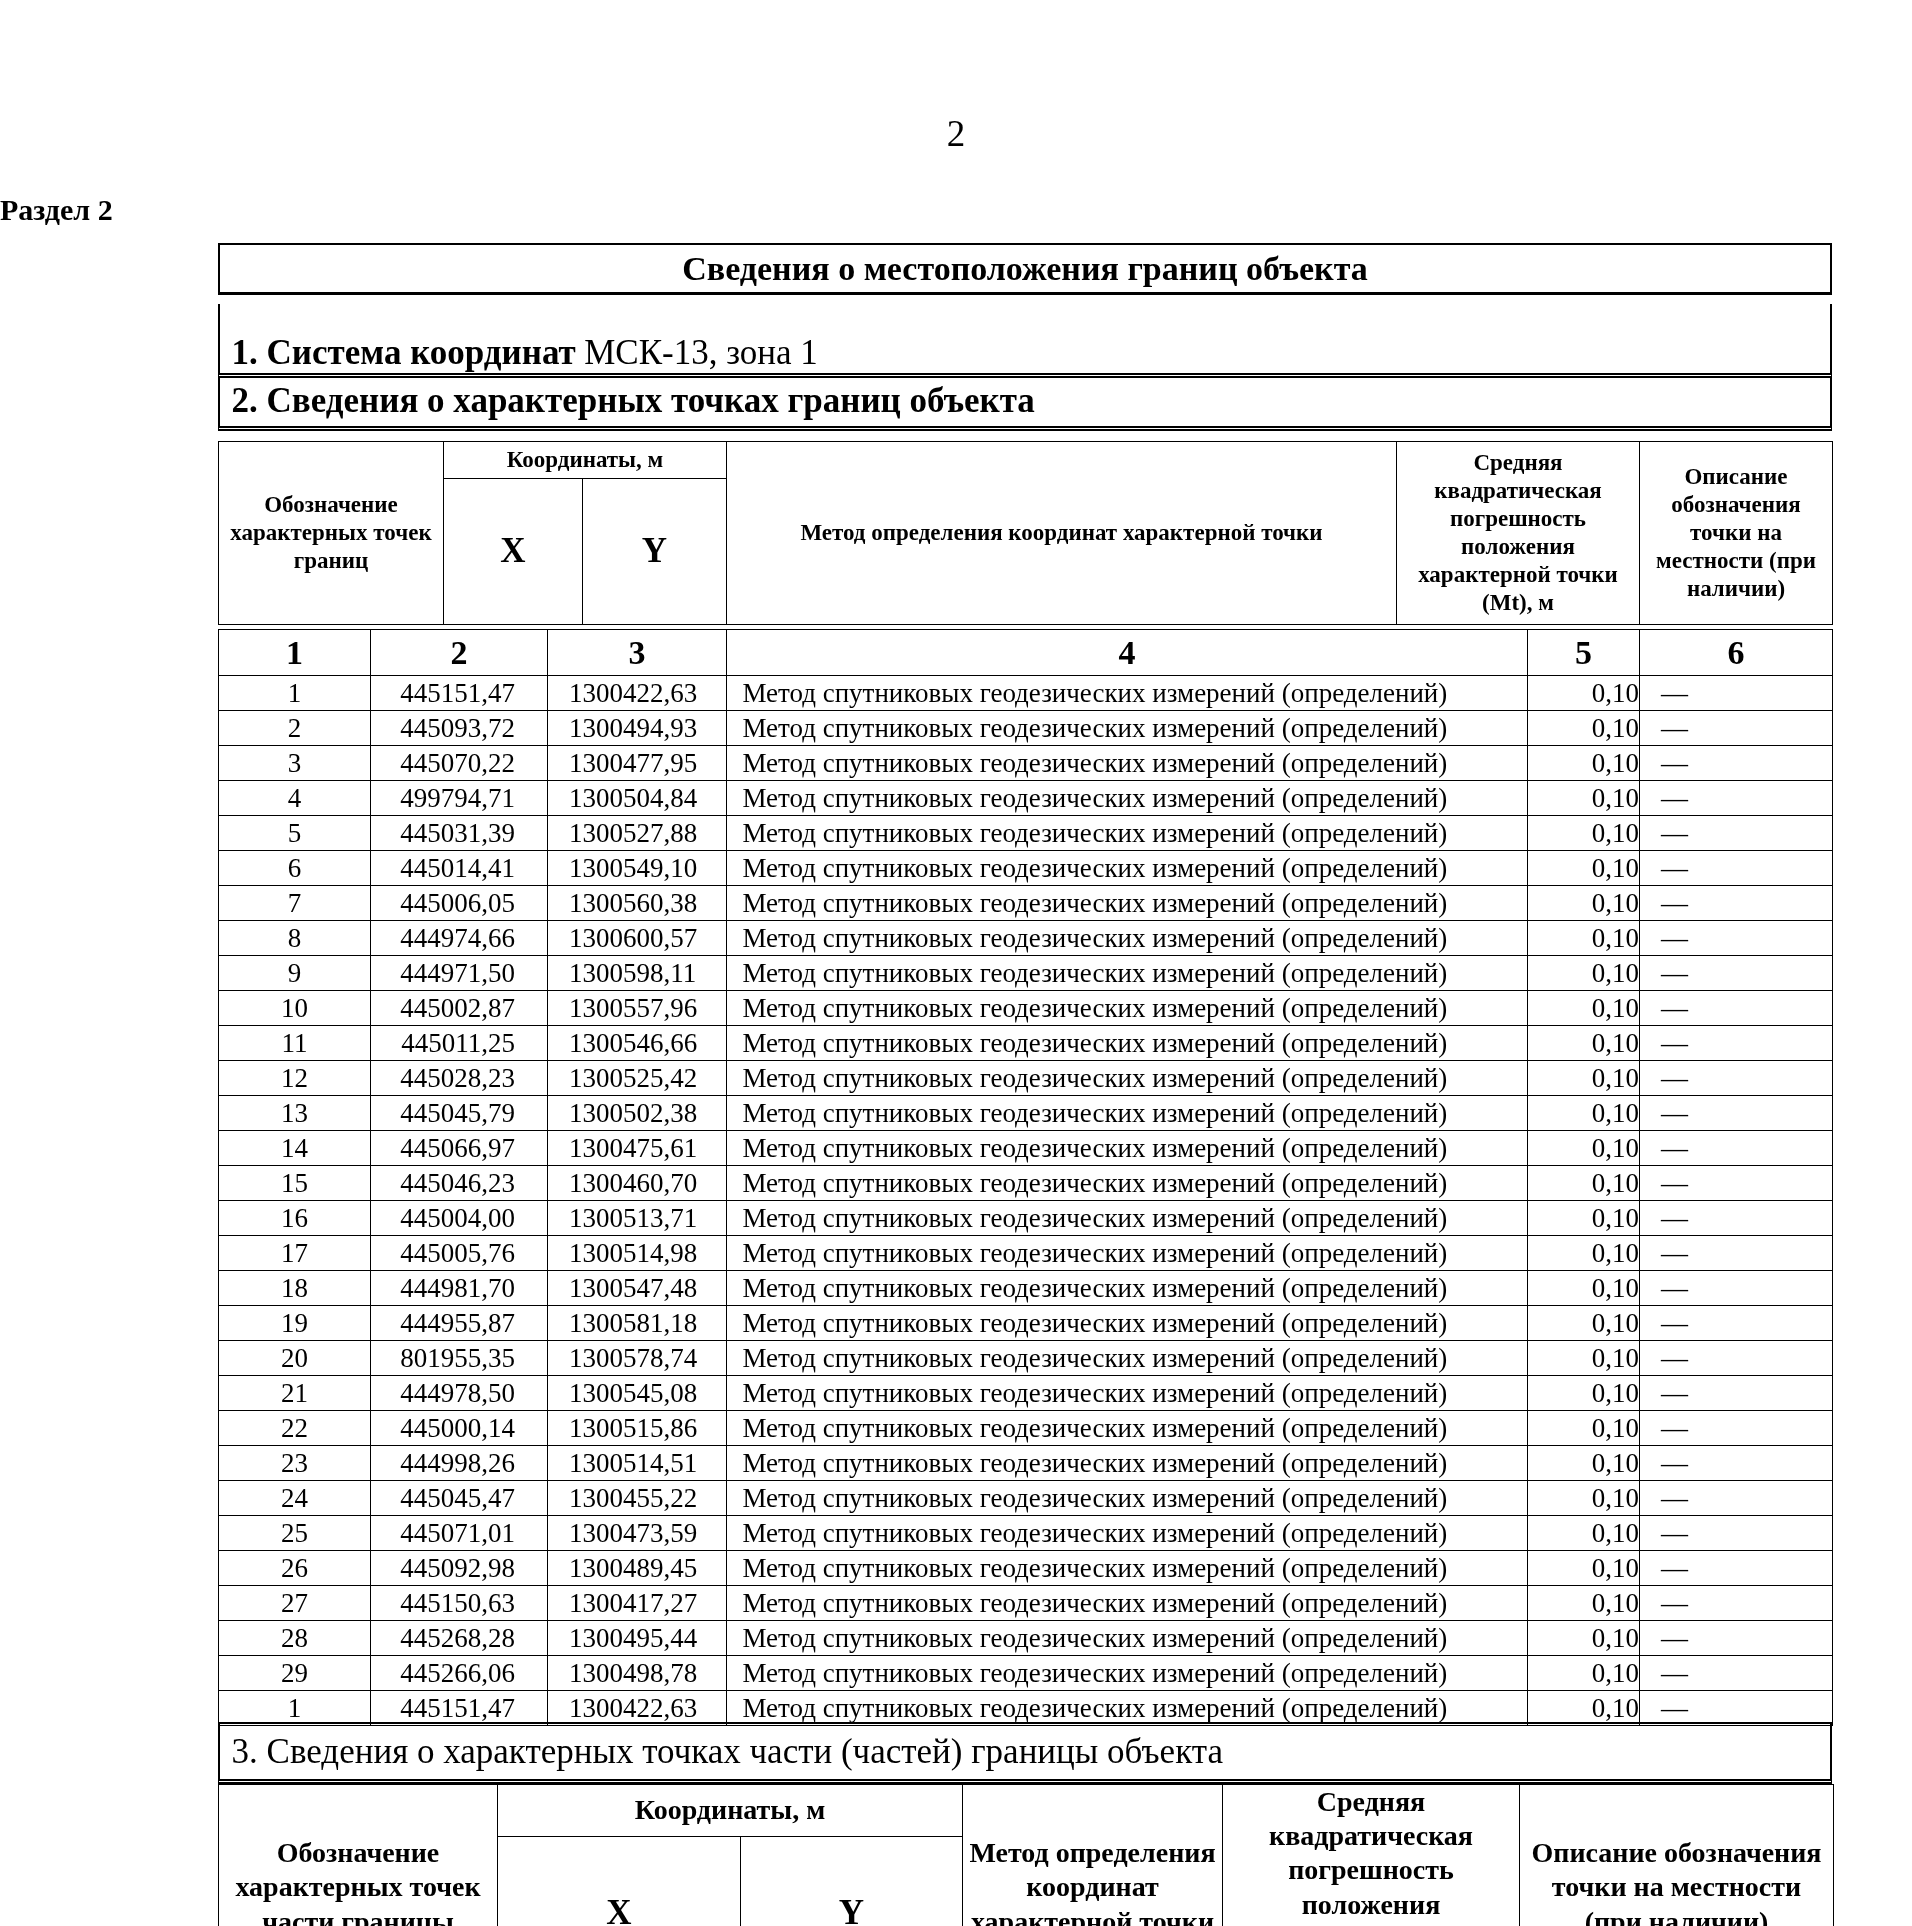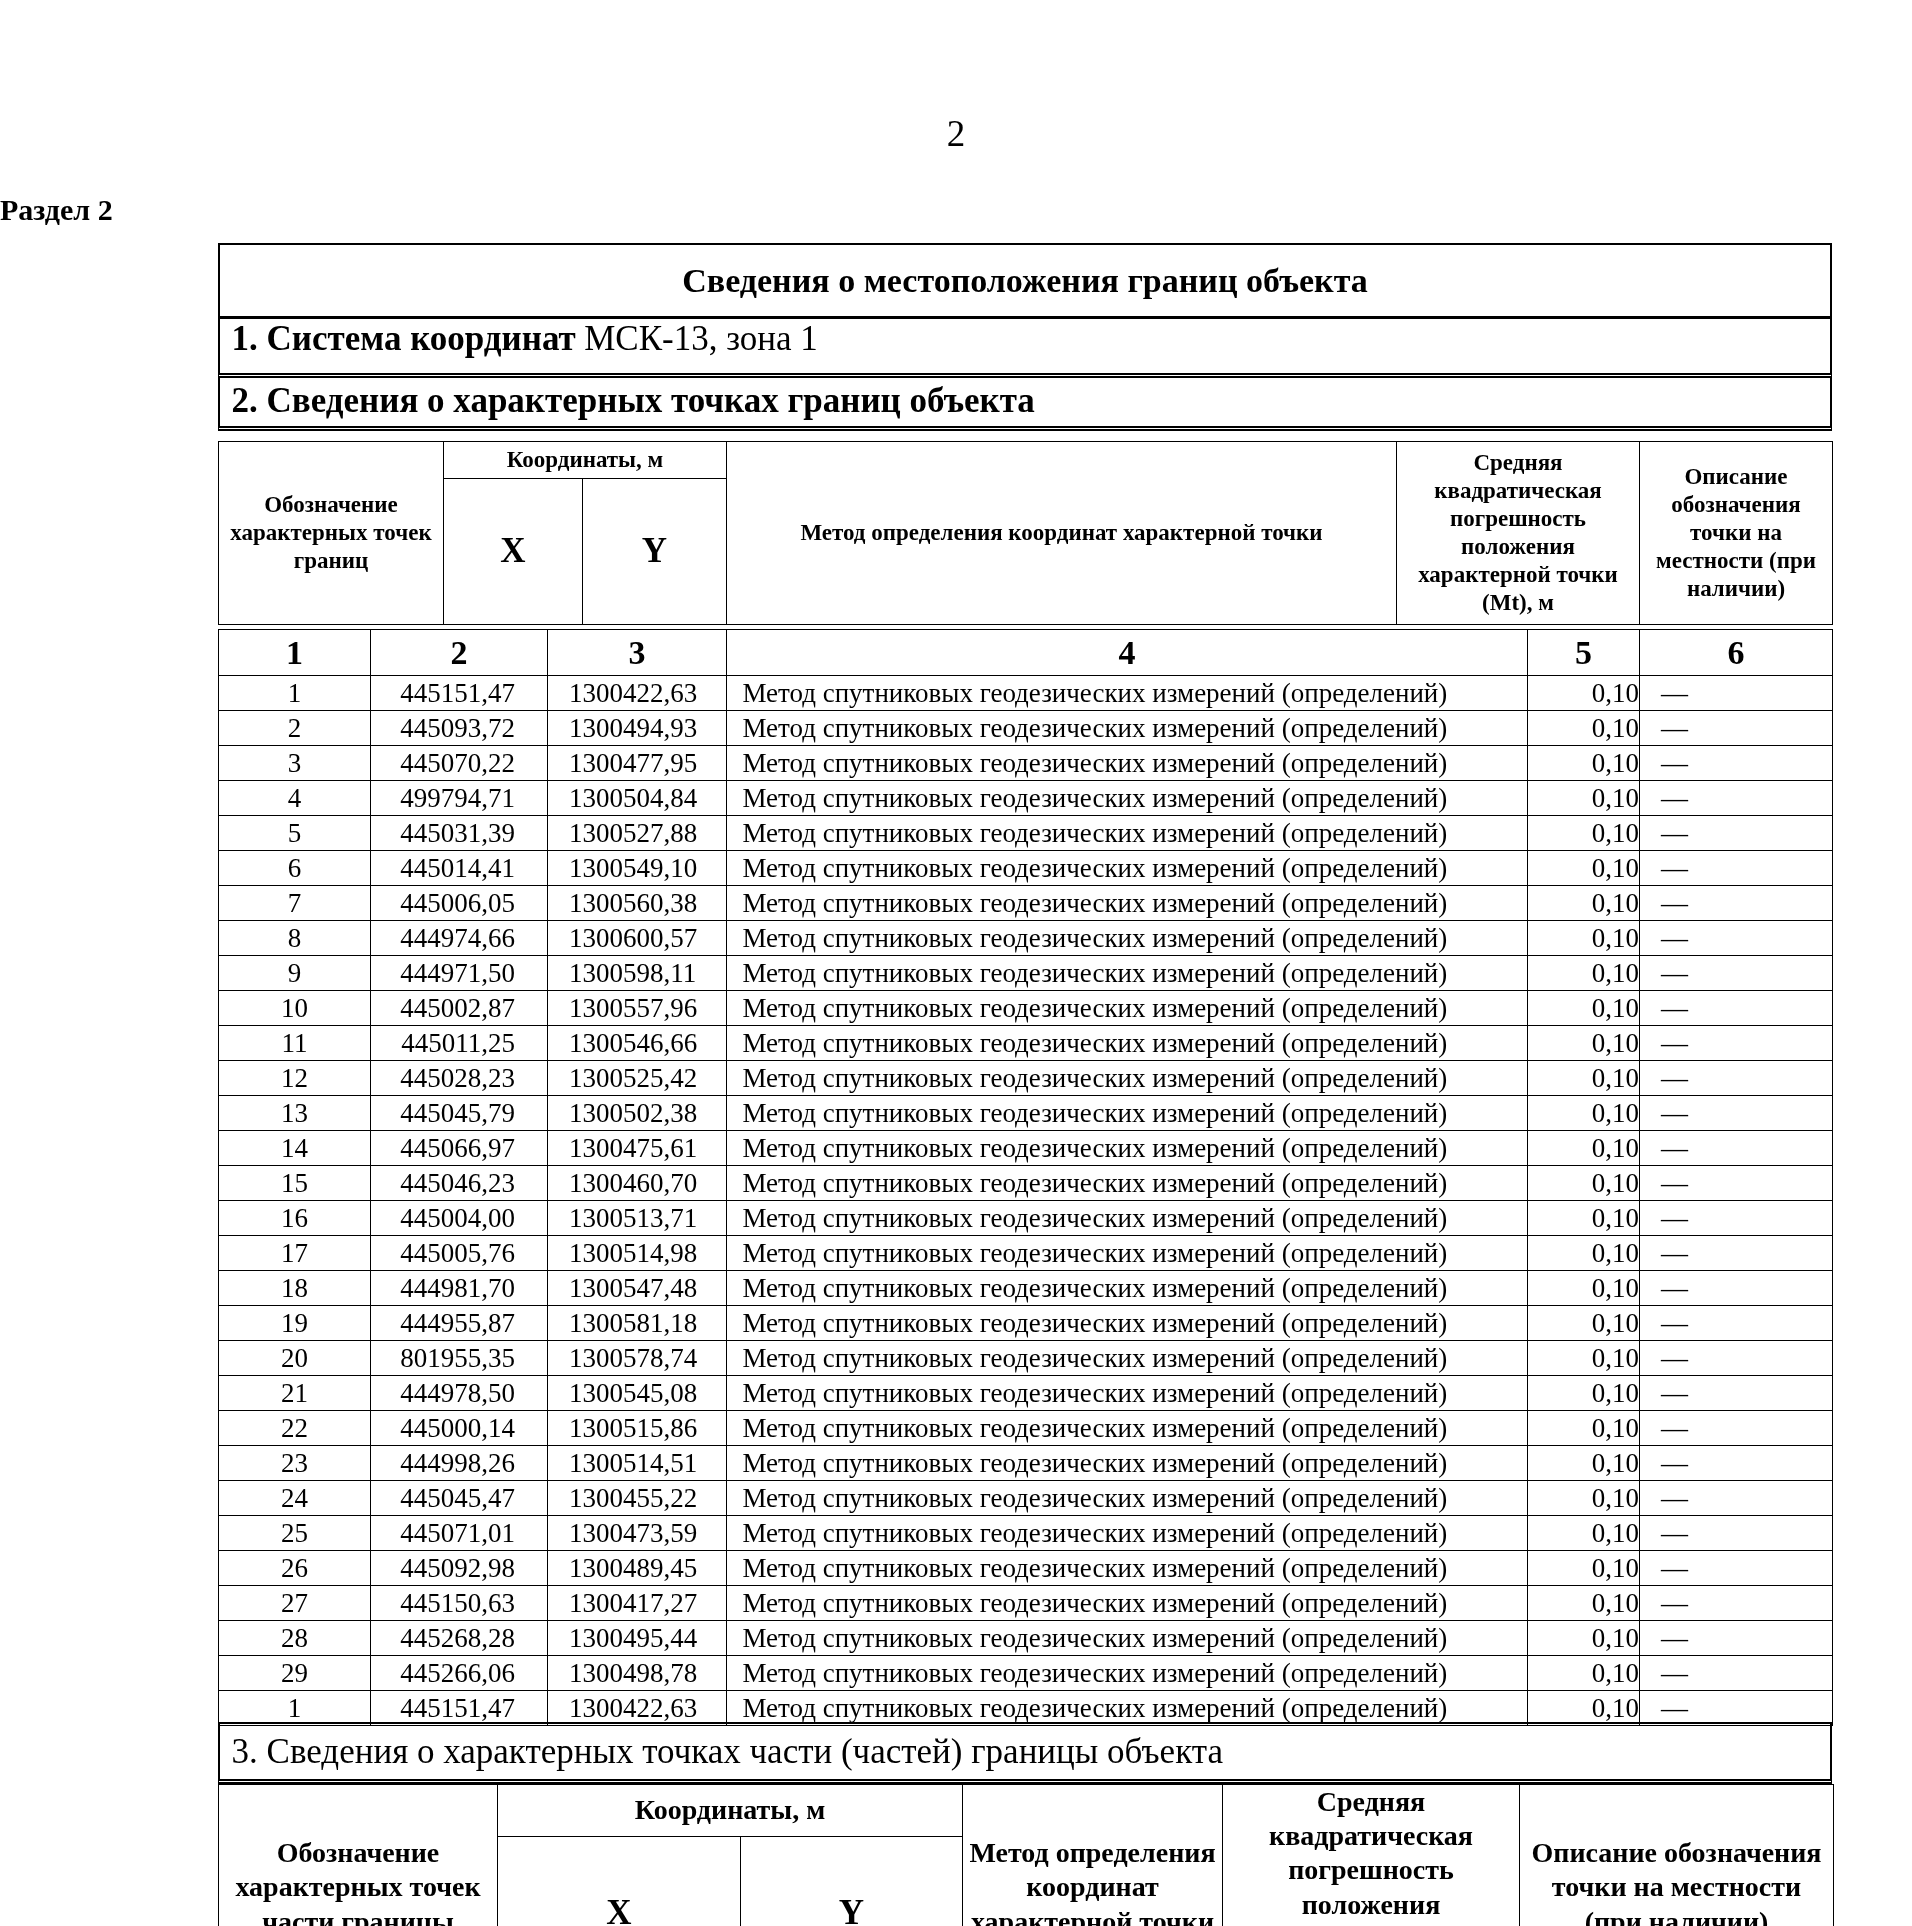--- a/index.html
+++ b/index.html
@@ -1,22 +1,22 @@
 <!DOCTYPE html>
 <html style="font-size:6.2px"><head>
 <meta charset="utf-8">
 <style>
   html, body { margin:0; padding:0; background:#ffffff; }
   body { width:1912px; height:2713px; position:relative; font-family:"Liberation Serif","DejaVu Serif",serif; color:#000; }
   .abs { position:absolute; }
   .page-num { left:0; width:1912px; top:112px; text-align:center; font-size:37px; }
   .razdel { left:0; width:1520px; top:193px; text-align:left; font-size:30px; font-weight:bold; }
   .box { left:218px; width:1614px; box-sizing:border-box; border:2.3px solid #000; }
-  .title-row { top:243px; height:76px; display:flex; align-items:center; justify-content:center; font-size:34px; font-weight:bold; border-bottom:3.9px solid #000; }
-  .sec1 { top:304px; height:74px; display:flex; align-items:center; padding-left:11.6px; font-size:35px; font-weight:bold; border-top:none; border-bottom:5.4px double #000; }
+  .title-row { top:243px; height:52px; display:flex; align-items:center; justify-content:center; font-size:34px; font-weight:bold; border-bottom:3.9px solid #000; }
+  .sec1 { top:304px; height:74px; display:flex; align-items:flex-end; padding-left:11.6px; font-size:35px; font-weight:bold; border-top:none; border-bottom:5.4px double #000; }
   .sec1 .italic { font-weight:normal; margin-left:8.5px; }
   .sec2 { top:376px; height:55px; display:flex; align-items:center; padding-left:11.6px; font-size:35px; font-weight:bold; border-top:none; border-bottom:5.4px double #000; }
   table { border-collapse:collapse; position:absolute; table-layout:fixed; }
   td { border:1.9px solid #000; padding:0; text-align:center; vertical-align:middle; box-sizing:border-box; }
   .hdr td { font-weight:bold; font-size:23px; line-height:1.22; }
   .hdr .xy { font-size:35px; }
   .numrow td { font-weight:bold; font-size:34px; height:46px; }
   .data td { font-size:27px; height:35px; line-height:1; white-space:nowrap; overflow:hidden; }
   .data td.method { text-align:left; padding-left:15.4px; }
   .data td.acc { text-align:right; padding-left:17.3px; }

